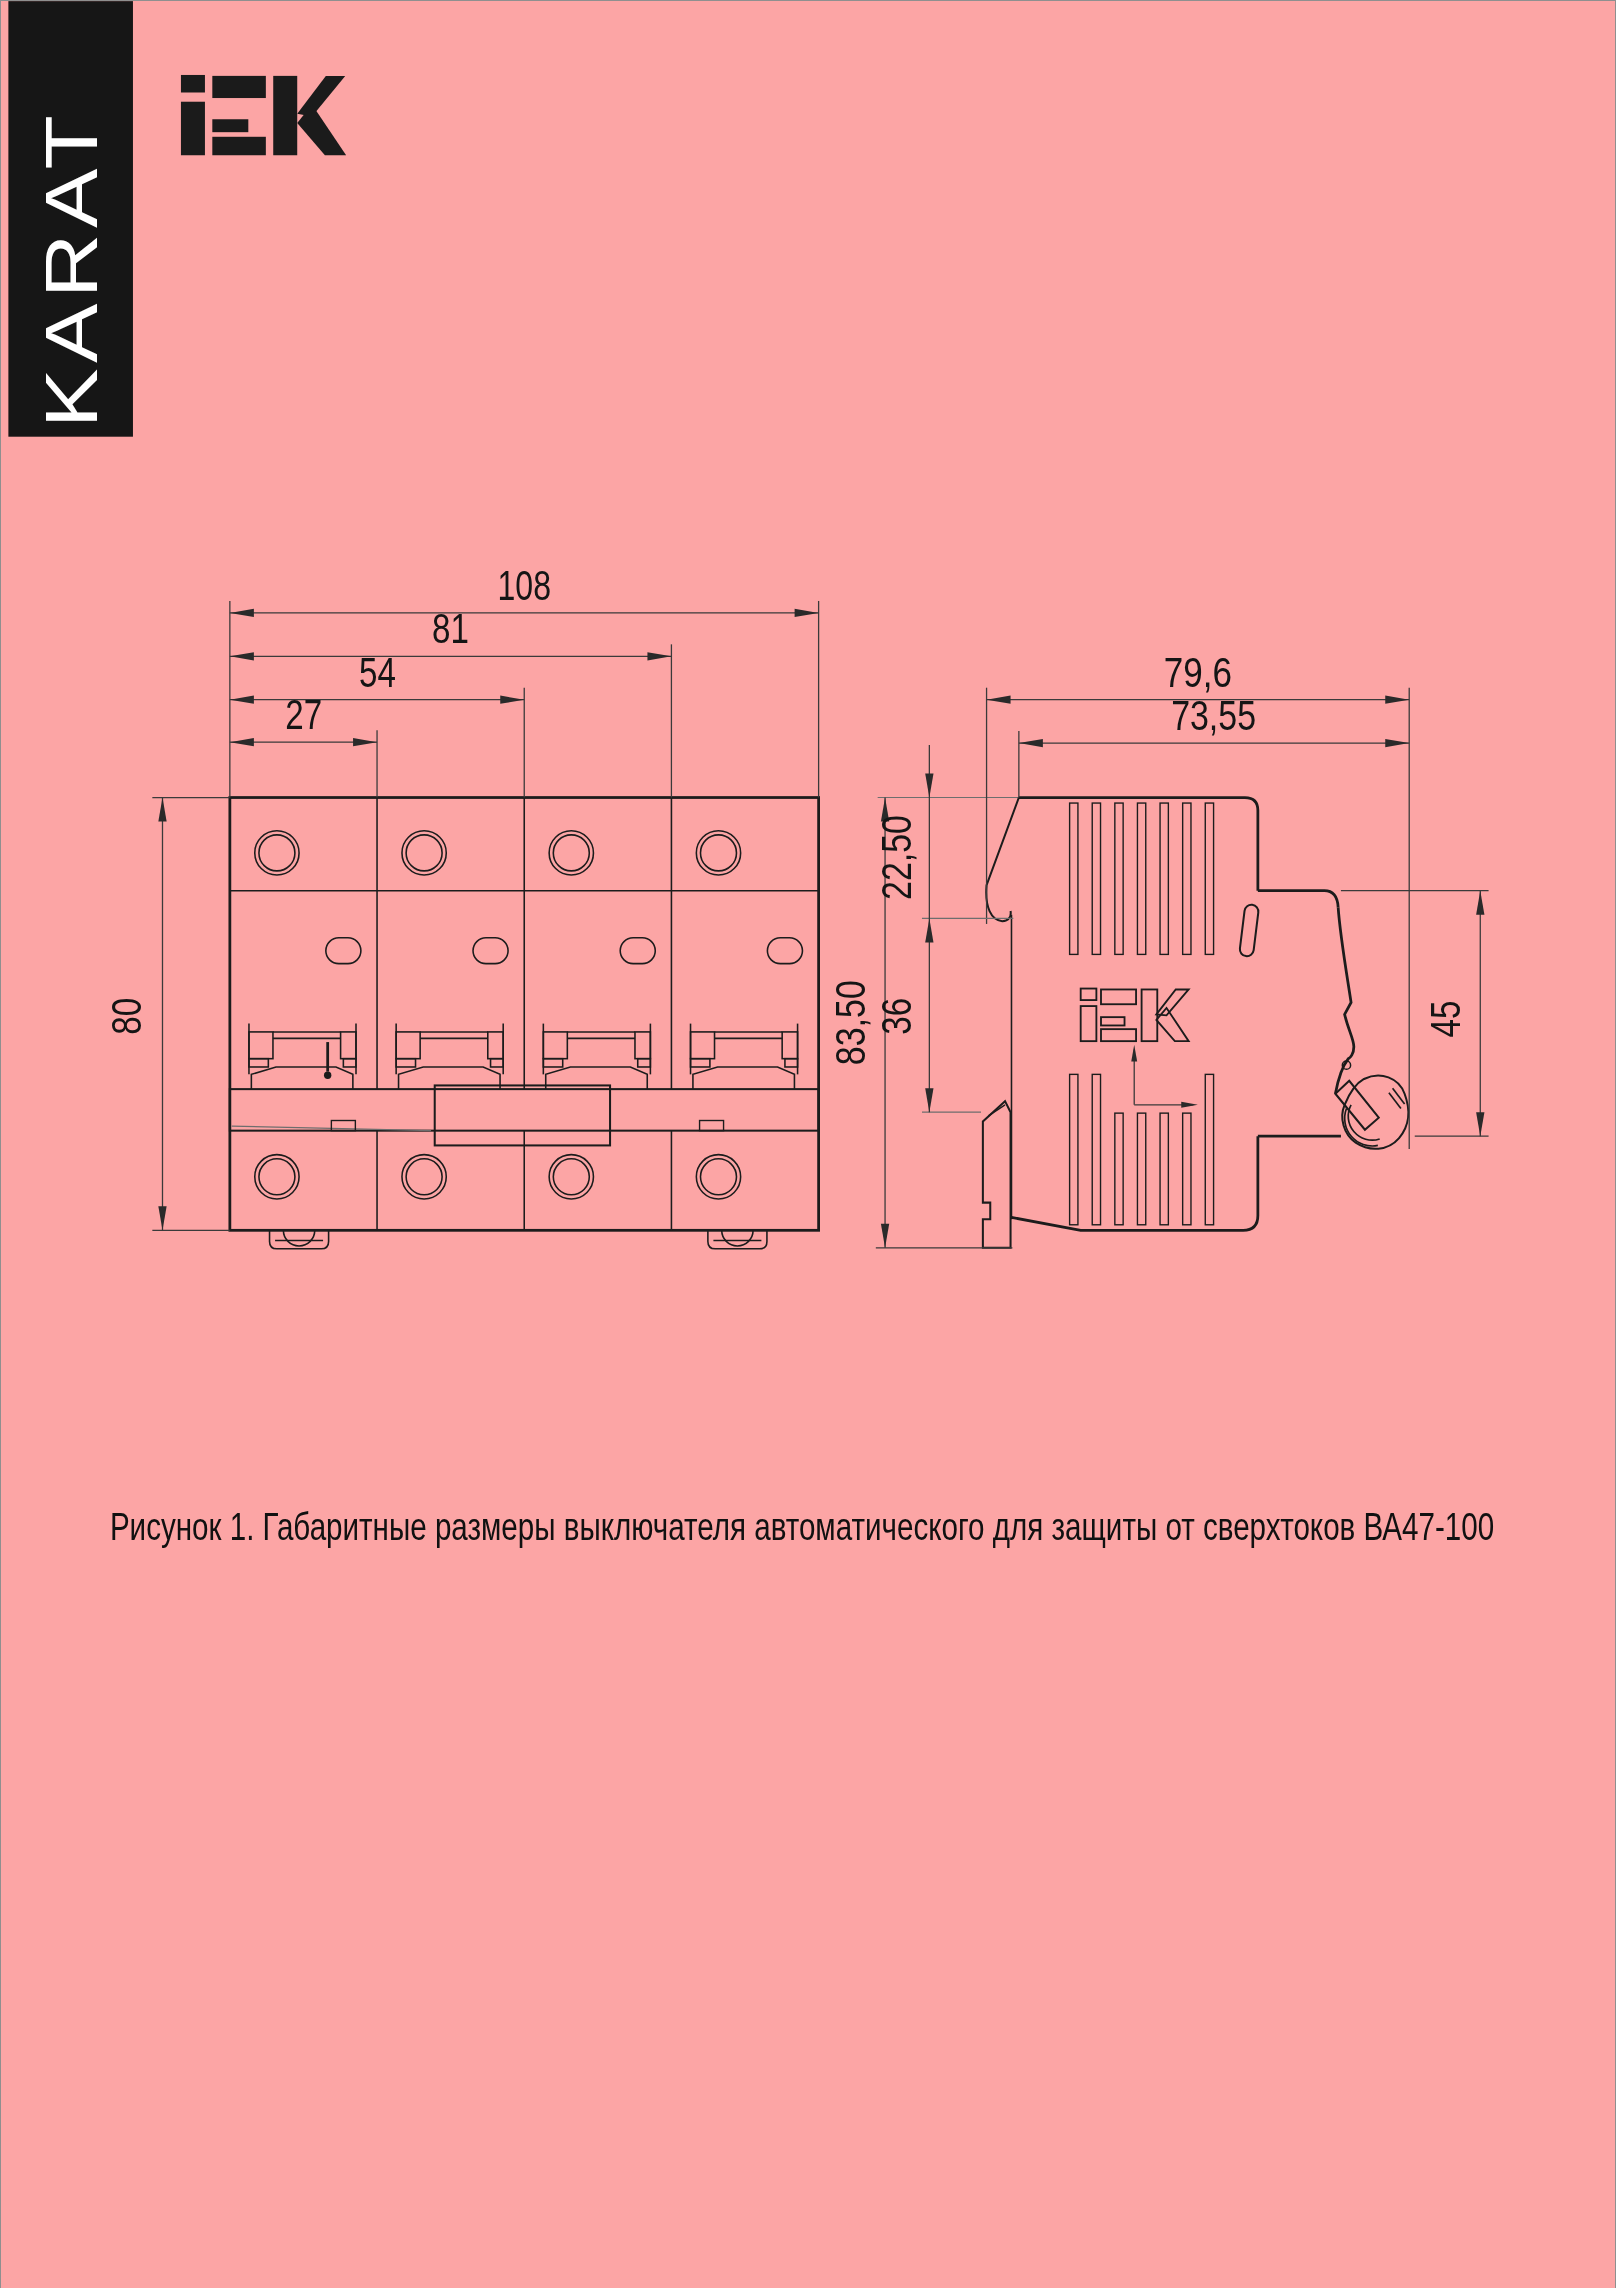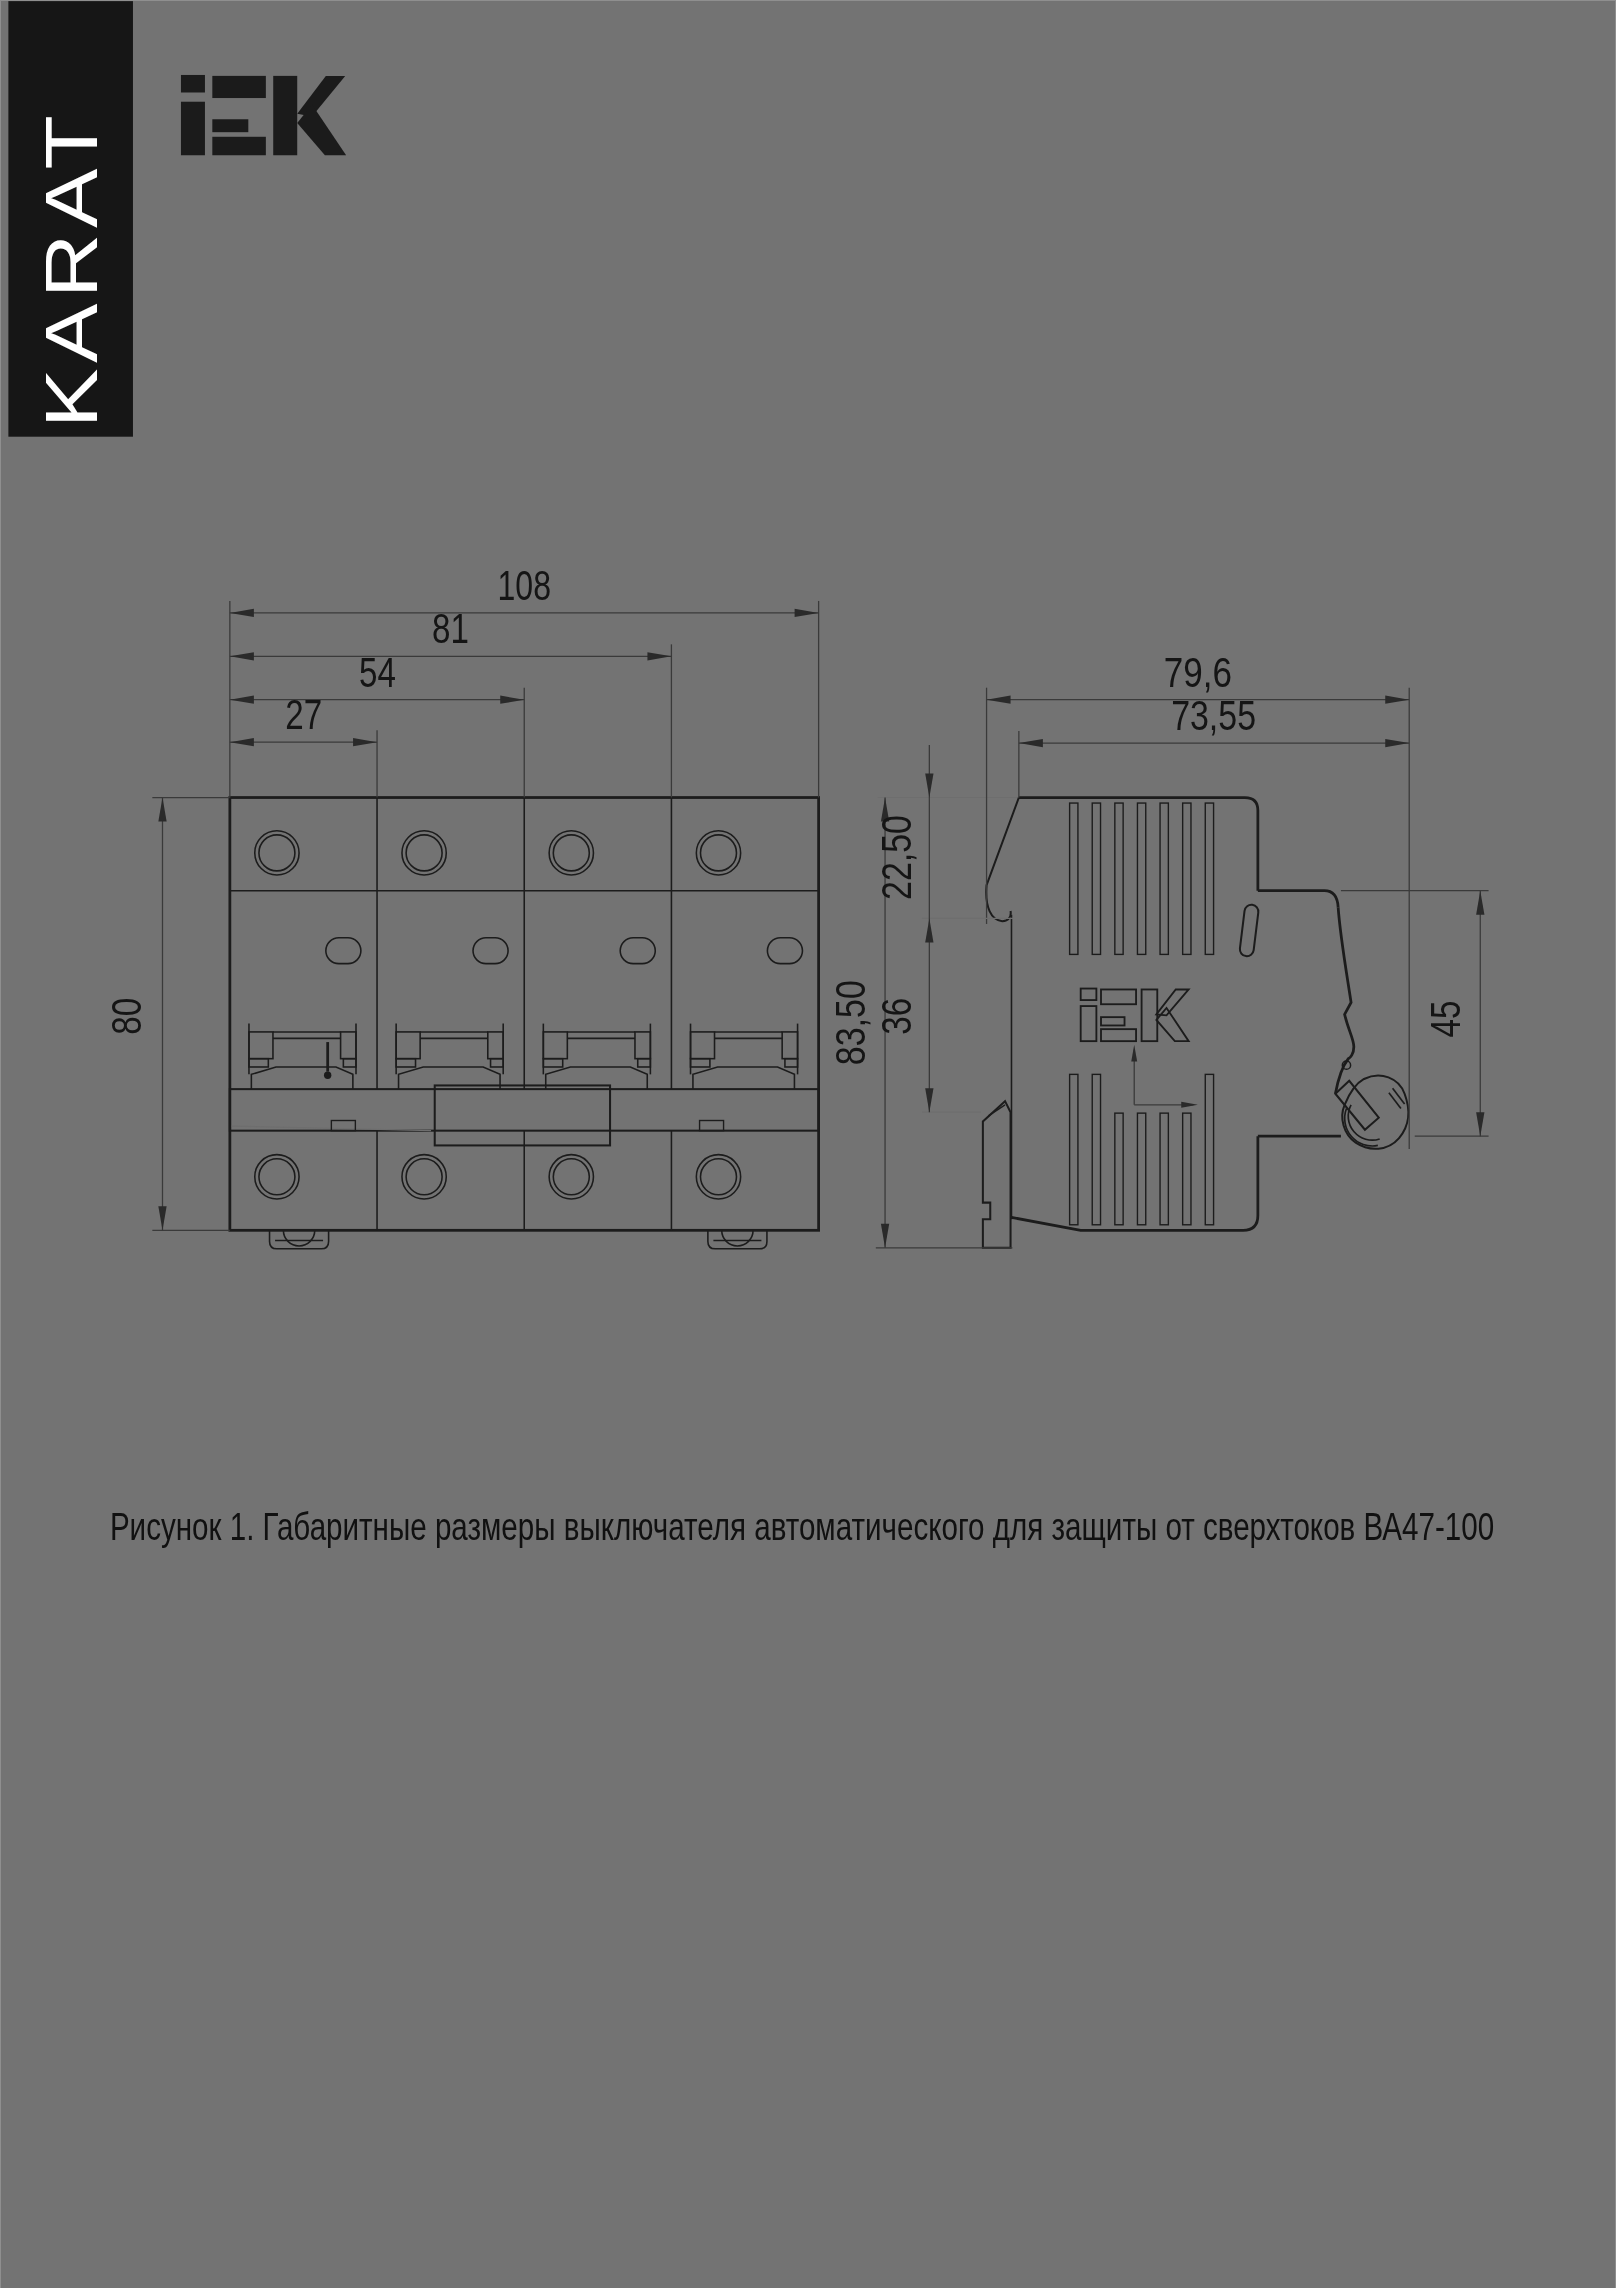--- a/index.html
+++ b/index.html
@@ -1,17 +1,17 @@
 <!DOCTYPE html>
 <html style="font-size:14.8px"><head>
 <meta charset="utf-8">
 <style>
   html,body{margin:0;padding:0;background:#ffffff;}
   .page{
-    position:relative;width:1614px;height:2287px;background:#737373;
+    position:relative;width:1614px;height:2287px;background:#fca5a5;
     border:0.9px solid #8f8f8f;overflow:hidden;
     font-family:"Liberation Sans",sans-serif;
   }
   svg{display:block}
   .ink{stroke:#1c1c1c;fill:none;stroke-linecap:butt;stroke-linejoin:miter;}
   .o3{stroke-width:3px;}
   .o2{stroke-width:2.2px;}
   .o16{stroke-width:1.7px;}
   .dim{stroke:#3a3a3a;stroke-width:1.4px;fill:none;}
   .thin{stroke:#6e6e6e;stroke-width:1.3px;fill:none;}

